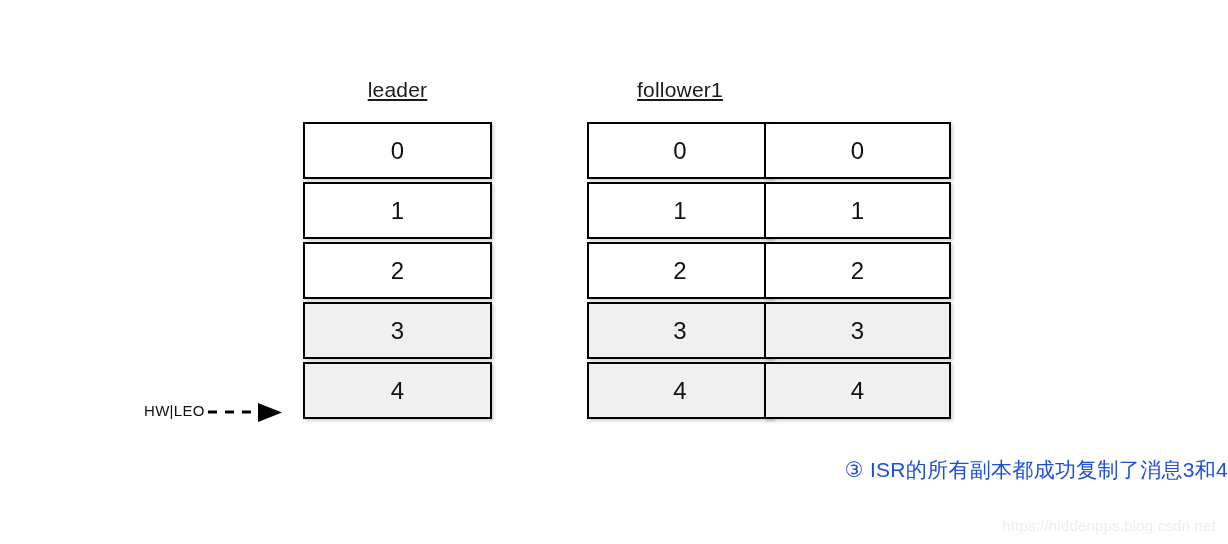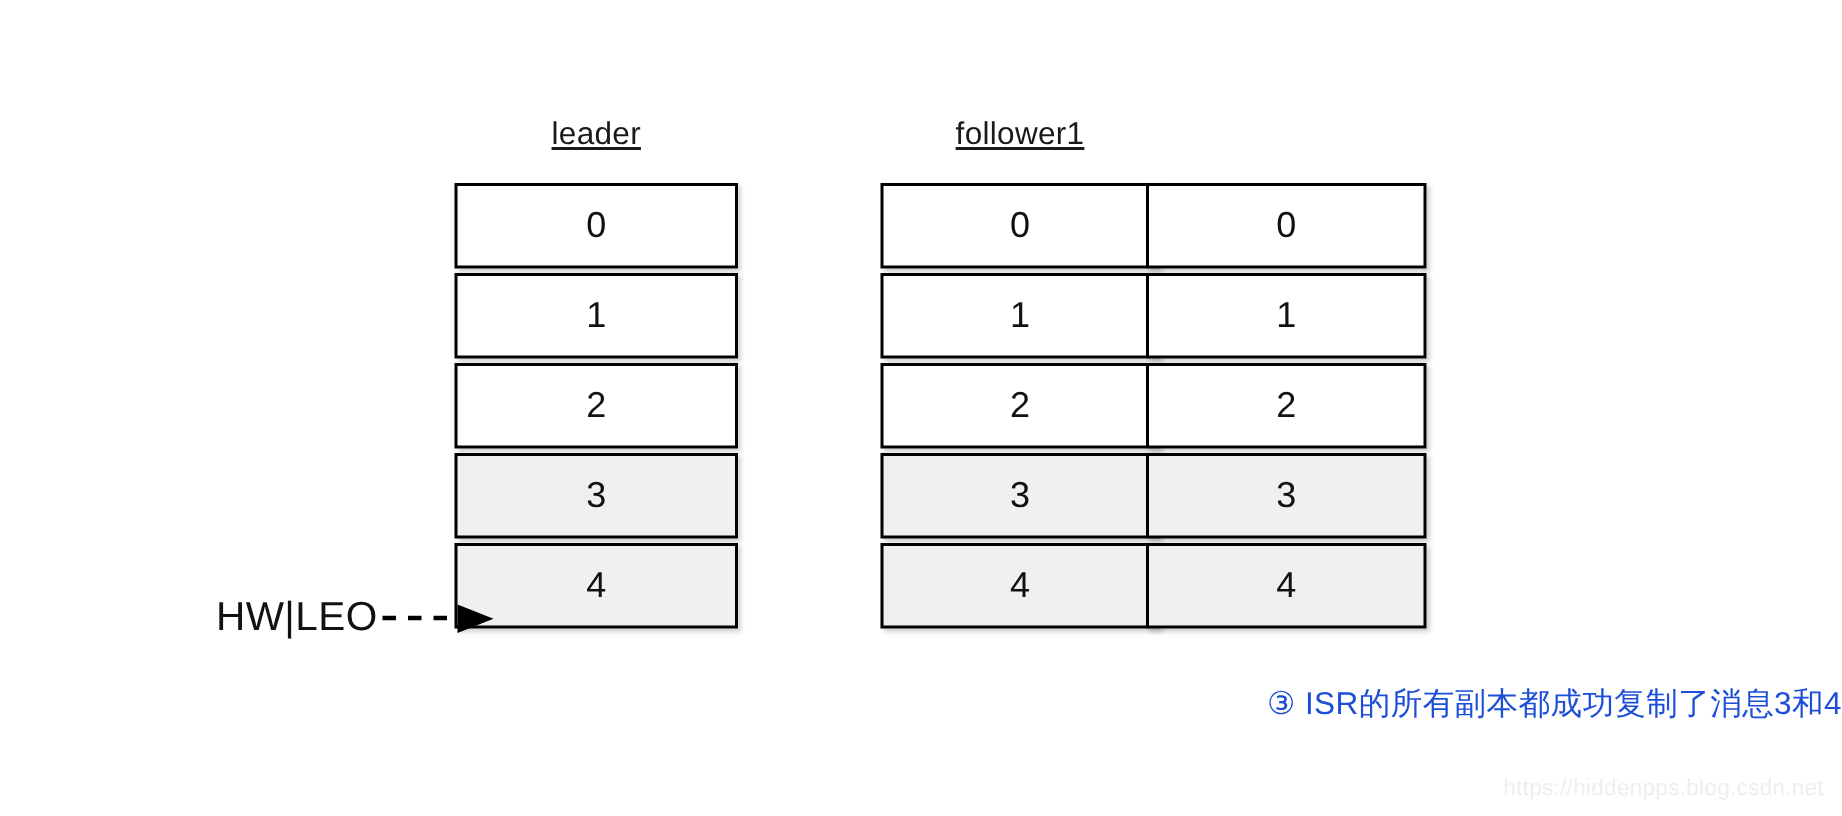--- a/index.html
+++ b/index.html
@@ -61,21 +61,21 @@
   
   #hw-leo-marker {
     position: absolute;
     left: 144px;
     top: 398px;
     display: flex;
     align-items: center;
     height: 26px;
   }
   #hw-leo-label {
-    font-size: 27px;
+    font-size: 15px;
     line-height: 26px;
     color: #111111;
     white-space: nowrap;
     letter-spacing: 0.3px;
   }
   #hw-leo-arrow {
     display: block;
     margin-left: 1px;
   }
 

